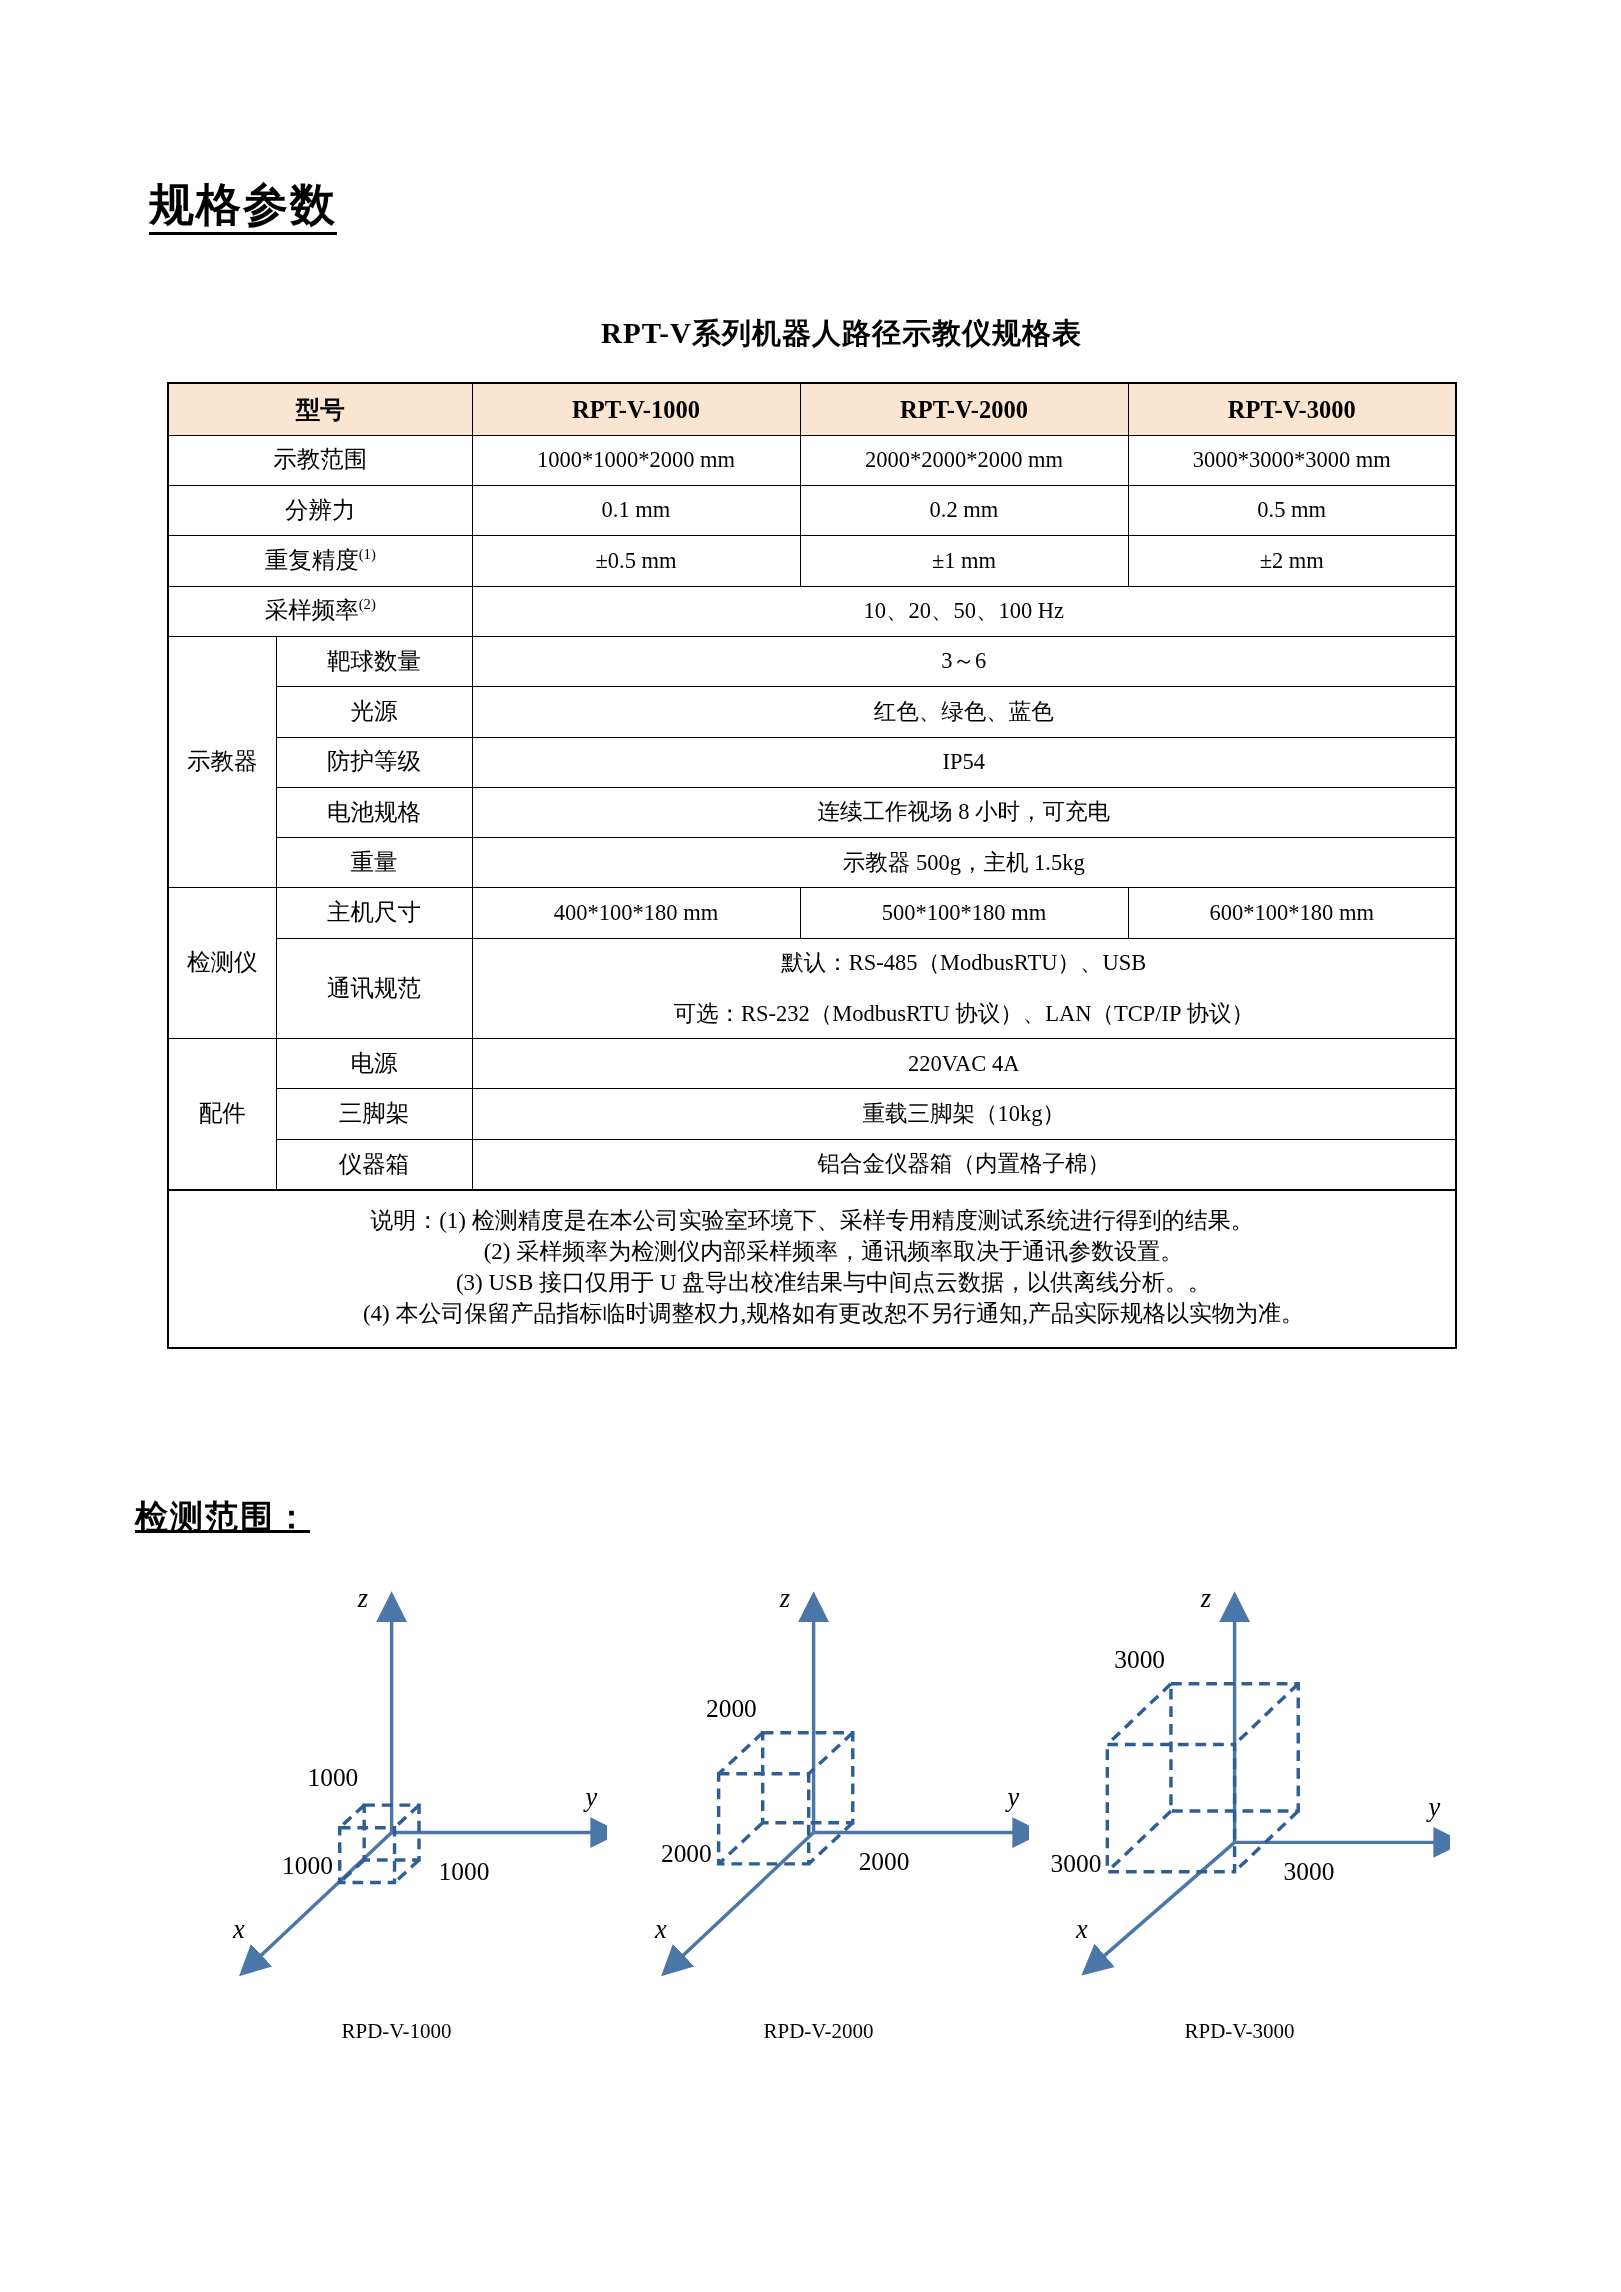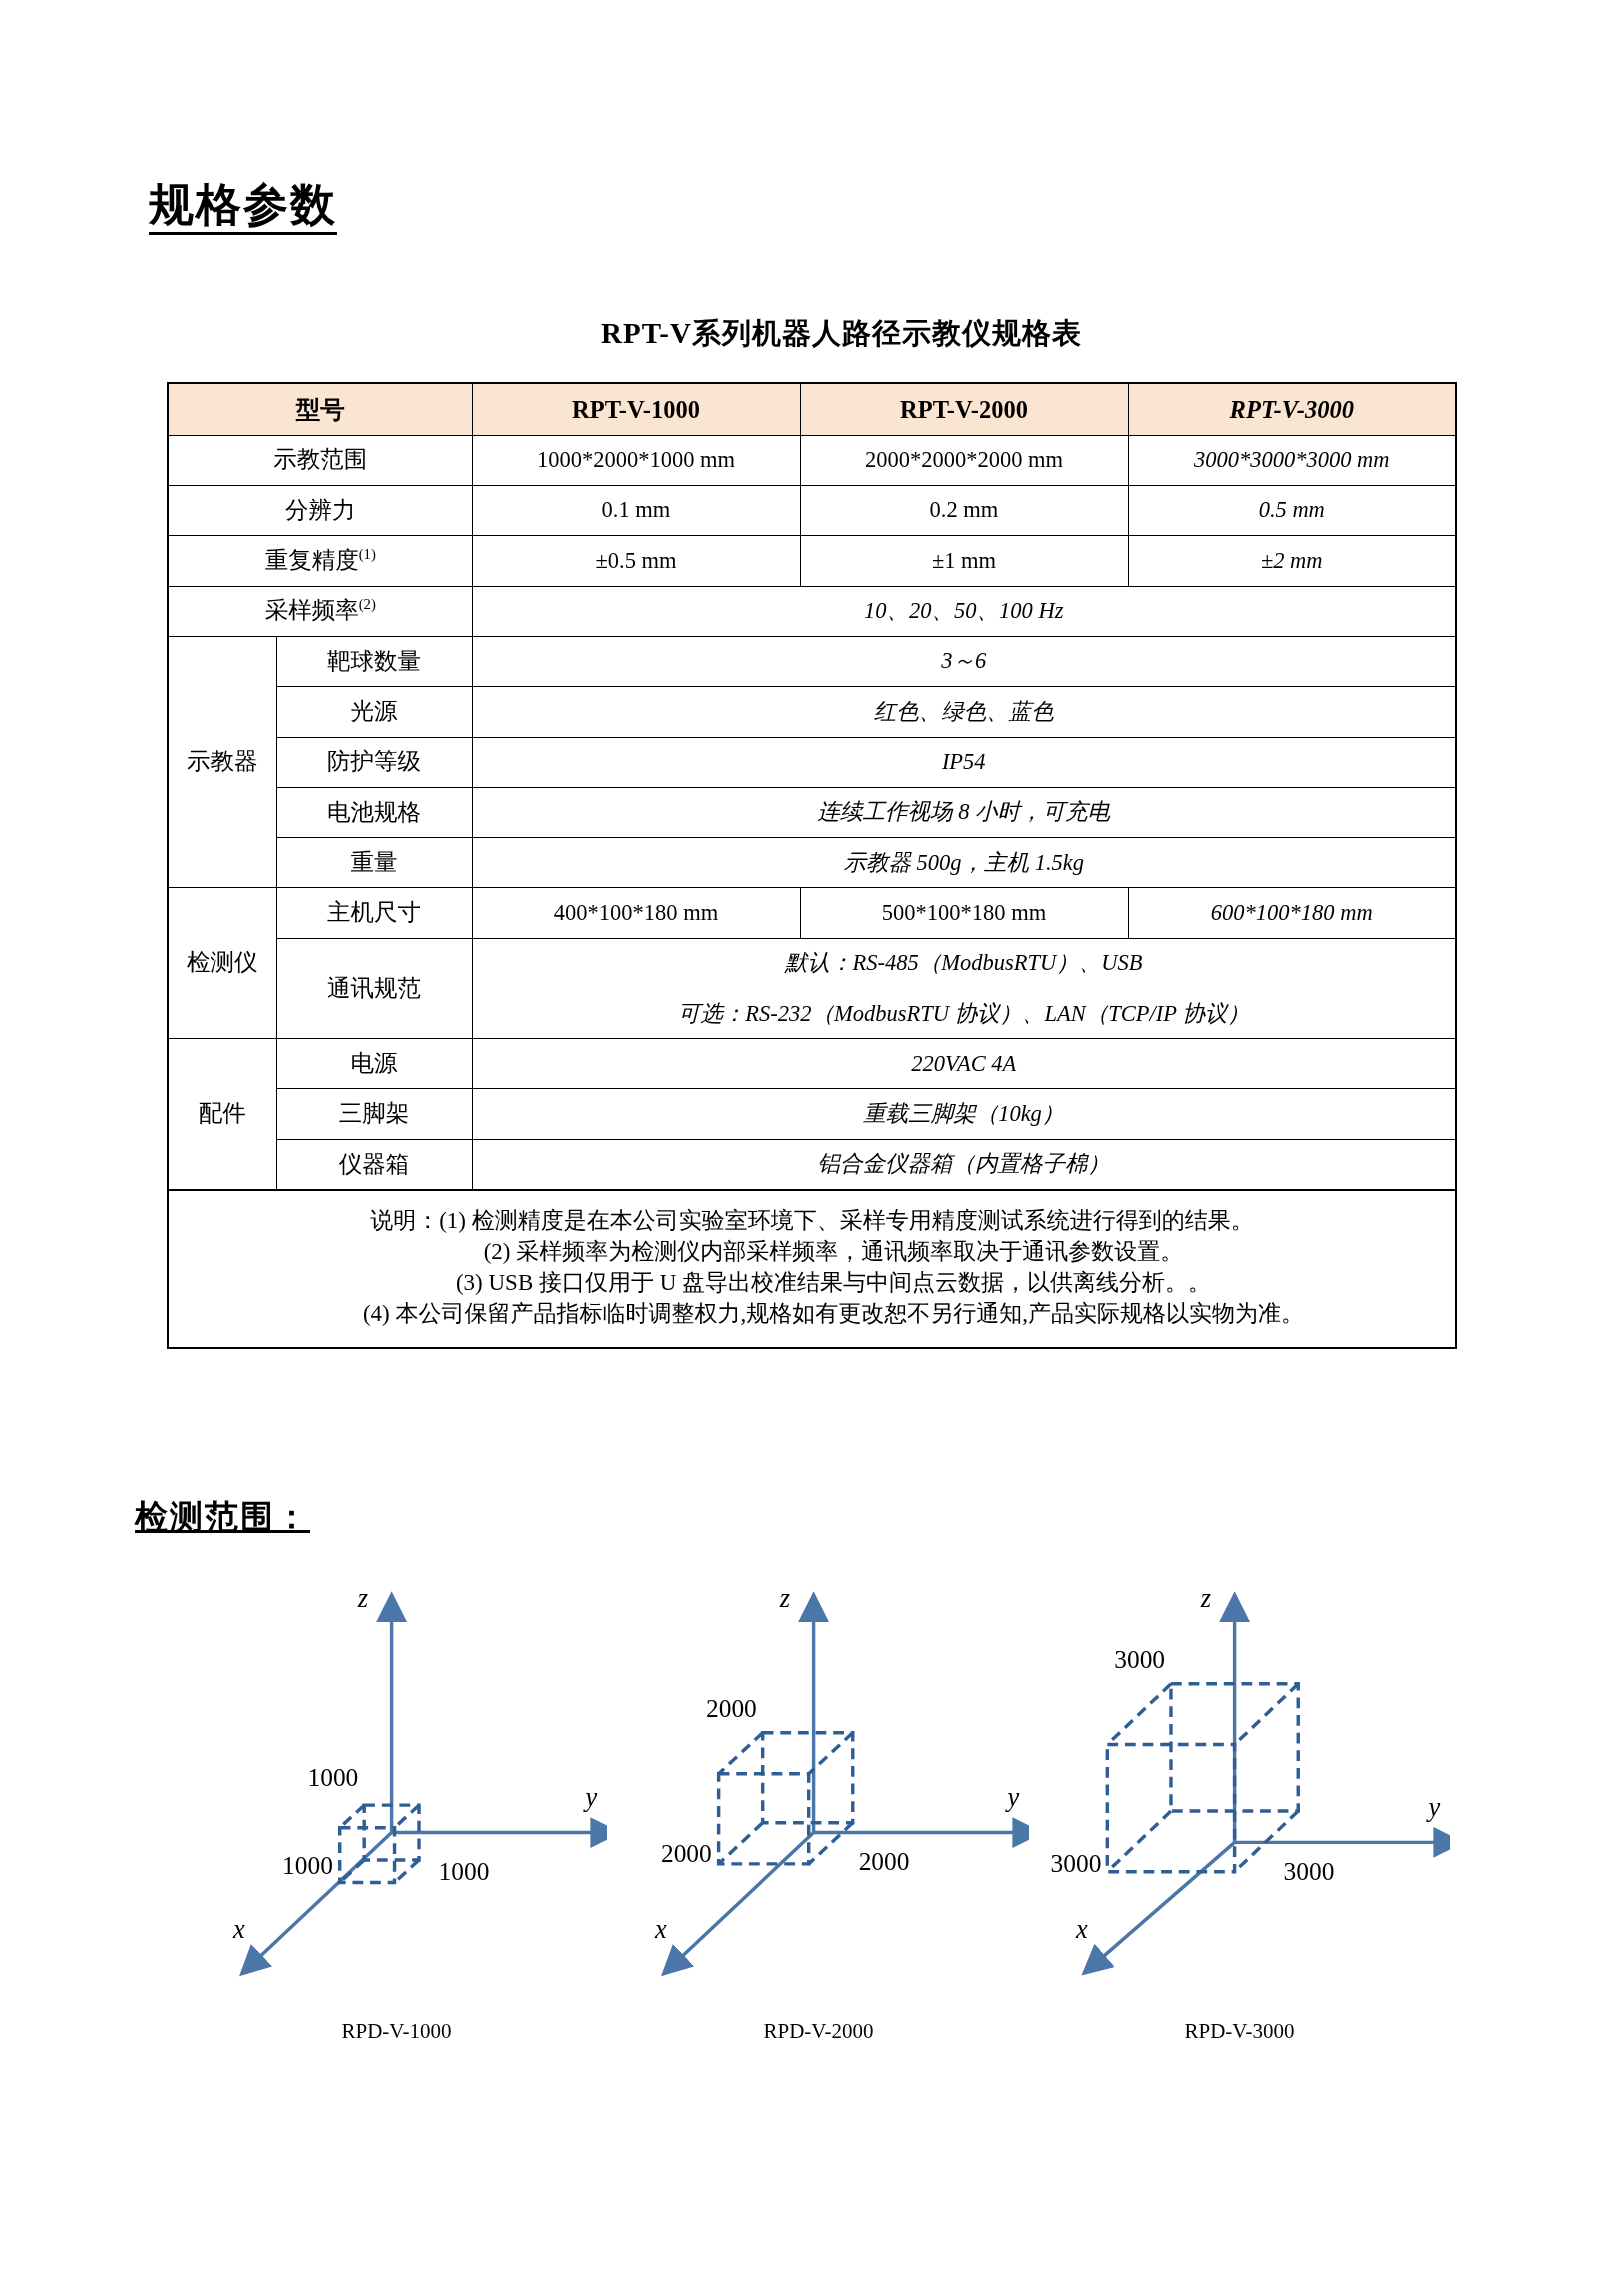--- a/index.html
+++ b/index.html
@@ -59,21 +59,21 @@
     font-size:22.5px;
   }
   table.spec td{
     border:1.5px solid #000;
     text-align:center;
     vertical-align:middle;
     padding:8.8px 5.9px;
     line-height:1.35;
   }
   table.spec .outer-l{ border-left:2.9px solid #000; }
-  table.spec .outer-r{ border-right:2.9px solid #000;font-style:italic; }
+  table.spec .outer-r{ border-right:2.9px solid #000; }
   .hdr td{
     background:#FAE5D3;
     font-weight:bold;
     font-size:24.5px;
     border-top:2.9px solid #000 !important;
   }
   .lbl{ font-size:23.5px; }
   .sup{ font-size:14.7px; vertical-align:super; }
   .notes-cell{
     text-align:center;
@@ -139,21 +139,21 @@
       <tbody>
           <tr class="hdr">
         <td colspan="2" class="outer-l">型号</td>
         <td>RPT-V-1000</td>
         <td>RPT-V-2000</td>
         <td class="outer-r">RPT-V-3000</td>
       </tr>
 
       <tr>
         <td colspan="2" class="lbl outer-l">示教范围</td>
-        <td>1000*2000*1000 mm</td>
+        <td>1000*1000*2000 mm</td>
         <td>2000*2000*2000 mm</td>
         <td class="outer-r">3000*3000*3000 mm</td>
       </tr>
 
       <tr>
         <td colspan="2" class="lbl outer-l">分辨力</td>
         <td>0.1 mm</td>
         <td>0.2 mm</td>
         <td class="outer-r">0.5 mm</td>
       </tr>

